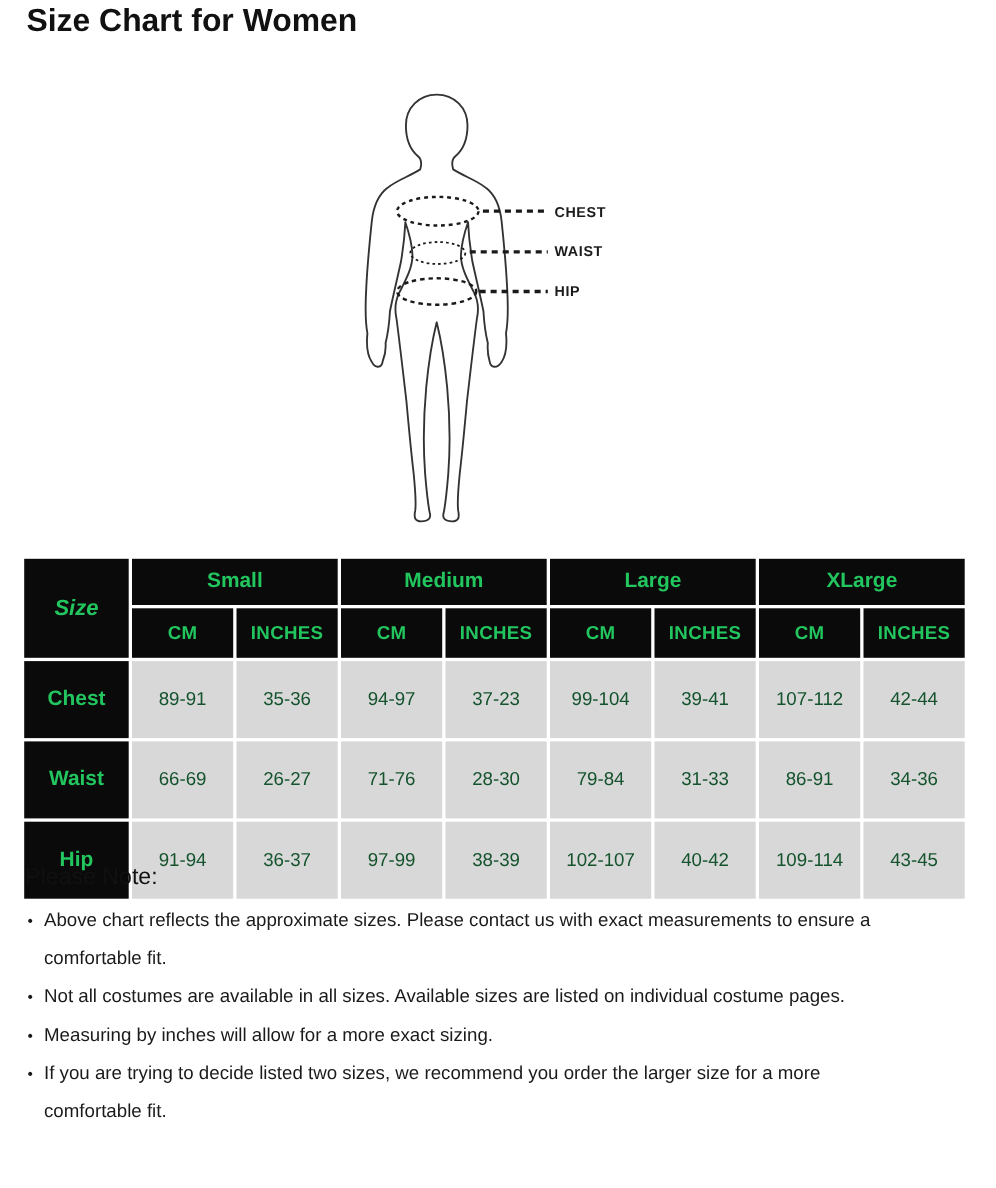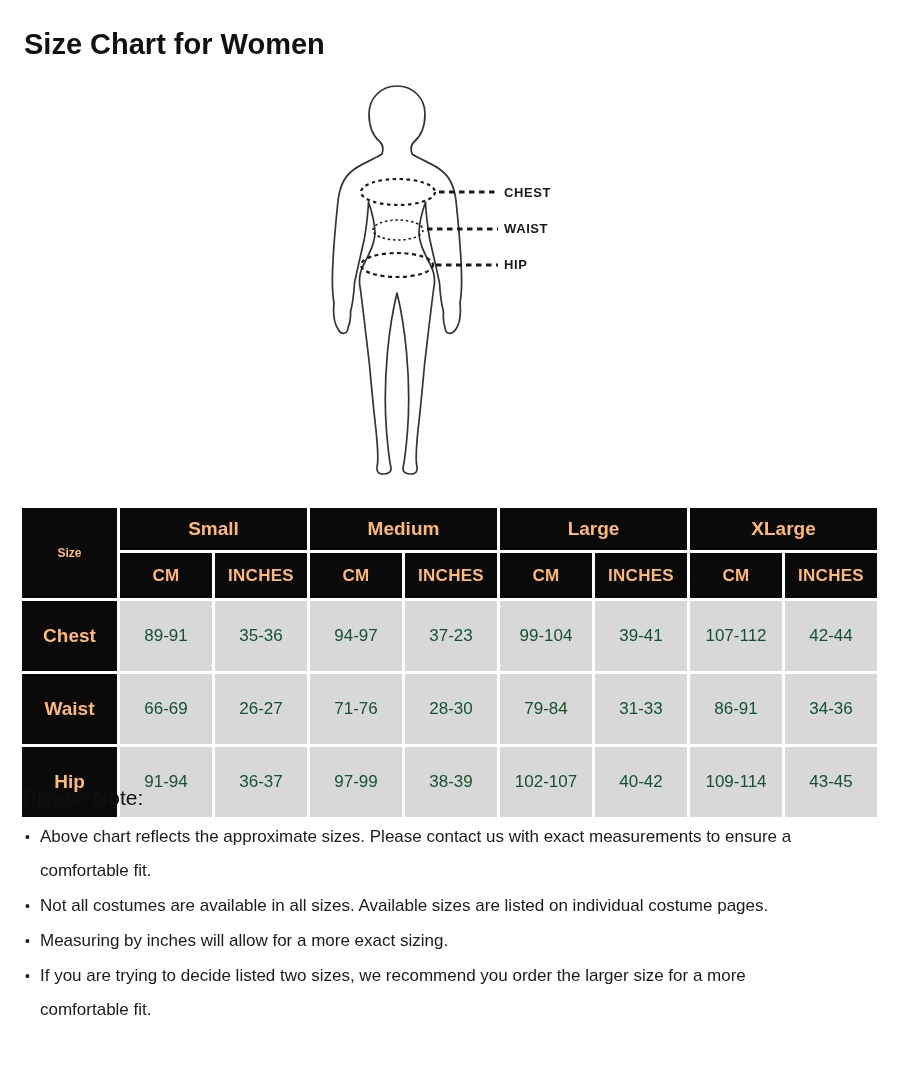--- a/index.html
+++ b/index.html
@@ -8,21 +8,21 @@
     width: 905px; height: 1080px;
     position: relative;
     overflow: hidden;
     font-family: "Liberation Sans", "DejaVu Sans", sans-serif;
     color: #1c1c1c;
   }
 
   
   .page-title {
     position: absolute;
-    left: 24px; top: 28px;
+    left: 24px; top: 3px;
     font-size: 29px;
     font-weight: bold;
     color: #111111;
     letter-spacing: 0px;
   }
 
   
   .figure-wrap {
     position: absolute;
     left: 280px; top: 80px;
@@ -54,24 +54,24 @@
   }
   table.size-chart col.c-size { width: 95px; }
   table.size-chart col.c-data { width: 92px; }
   table.size-chart th, table.size-chart td {
     text-align: center;
     vertical-align: middle;
     padding: 0;
   }
   th.hdr {
     background: #0a0a0a;
-    color: #fdba74;
+    color: #22c55e;
     font-weight: bold;
   }
-  th.corner   { font-size: 12px; }
+  th.corner   { font-size: 20px; font-style: italic; }
   th.group    { font-size: 19px; height: 42px; }
   th.unit     { font-size: 17px; height: 45px; letter-spacing: 0.3px; }
   th.rowlabel { font-size: 19px; }
   tr.body-row { height: 70px; }
   td.val {
     background: #d8d8d8;
     color: #14532d;
     font-size: 17px;
     font-weight: normal;
   }

